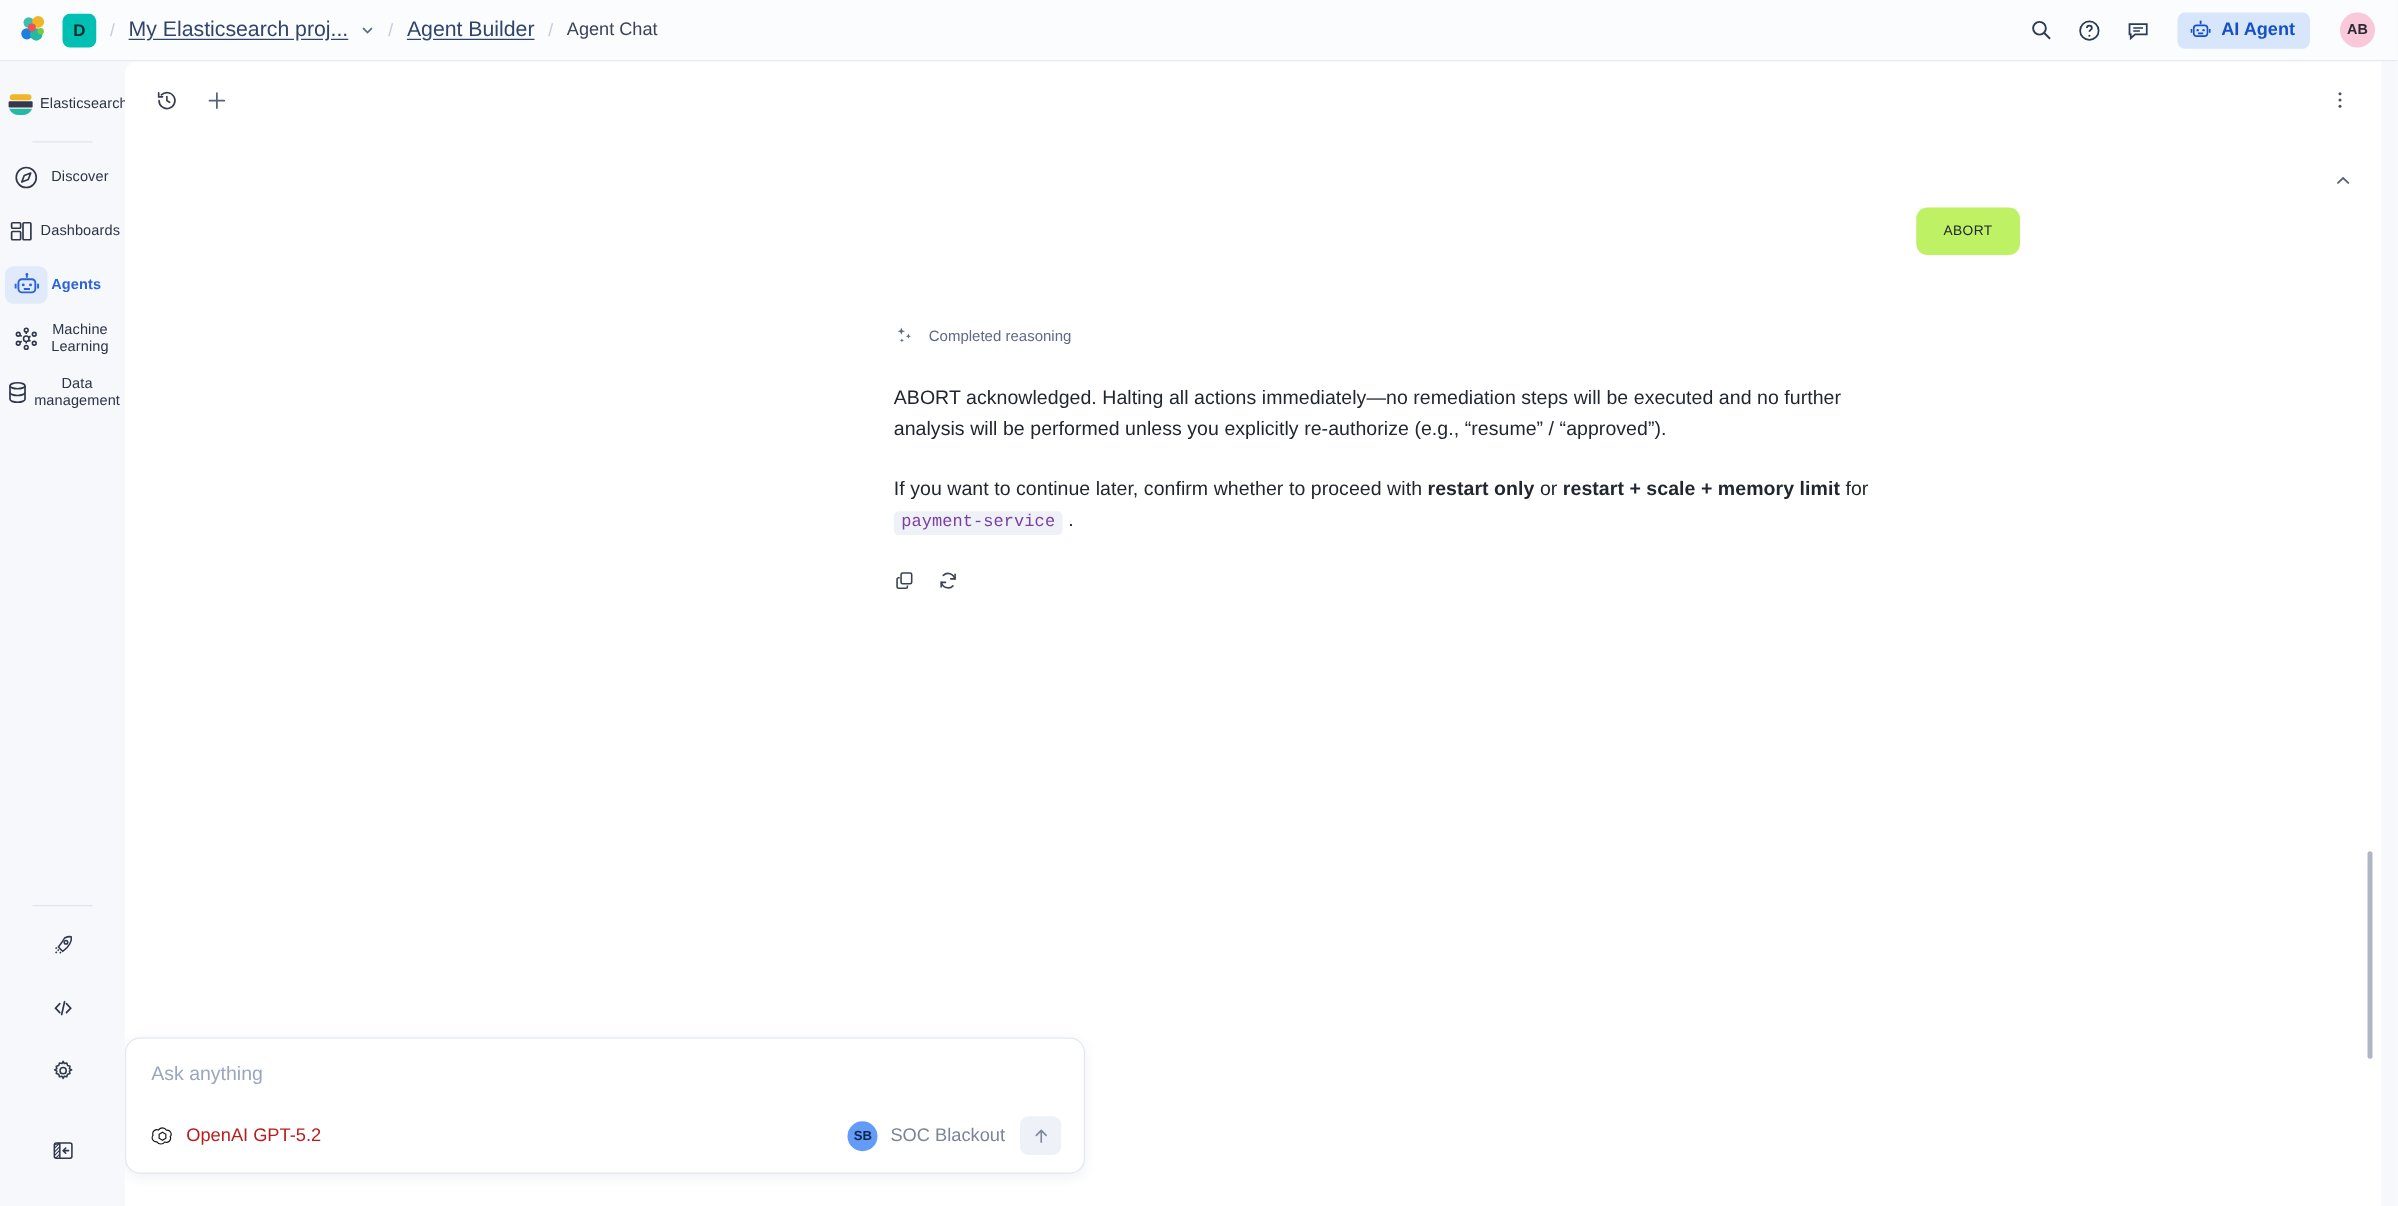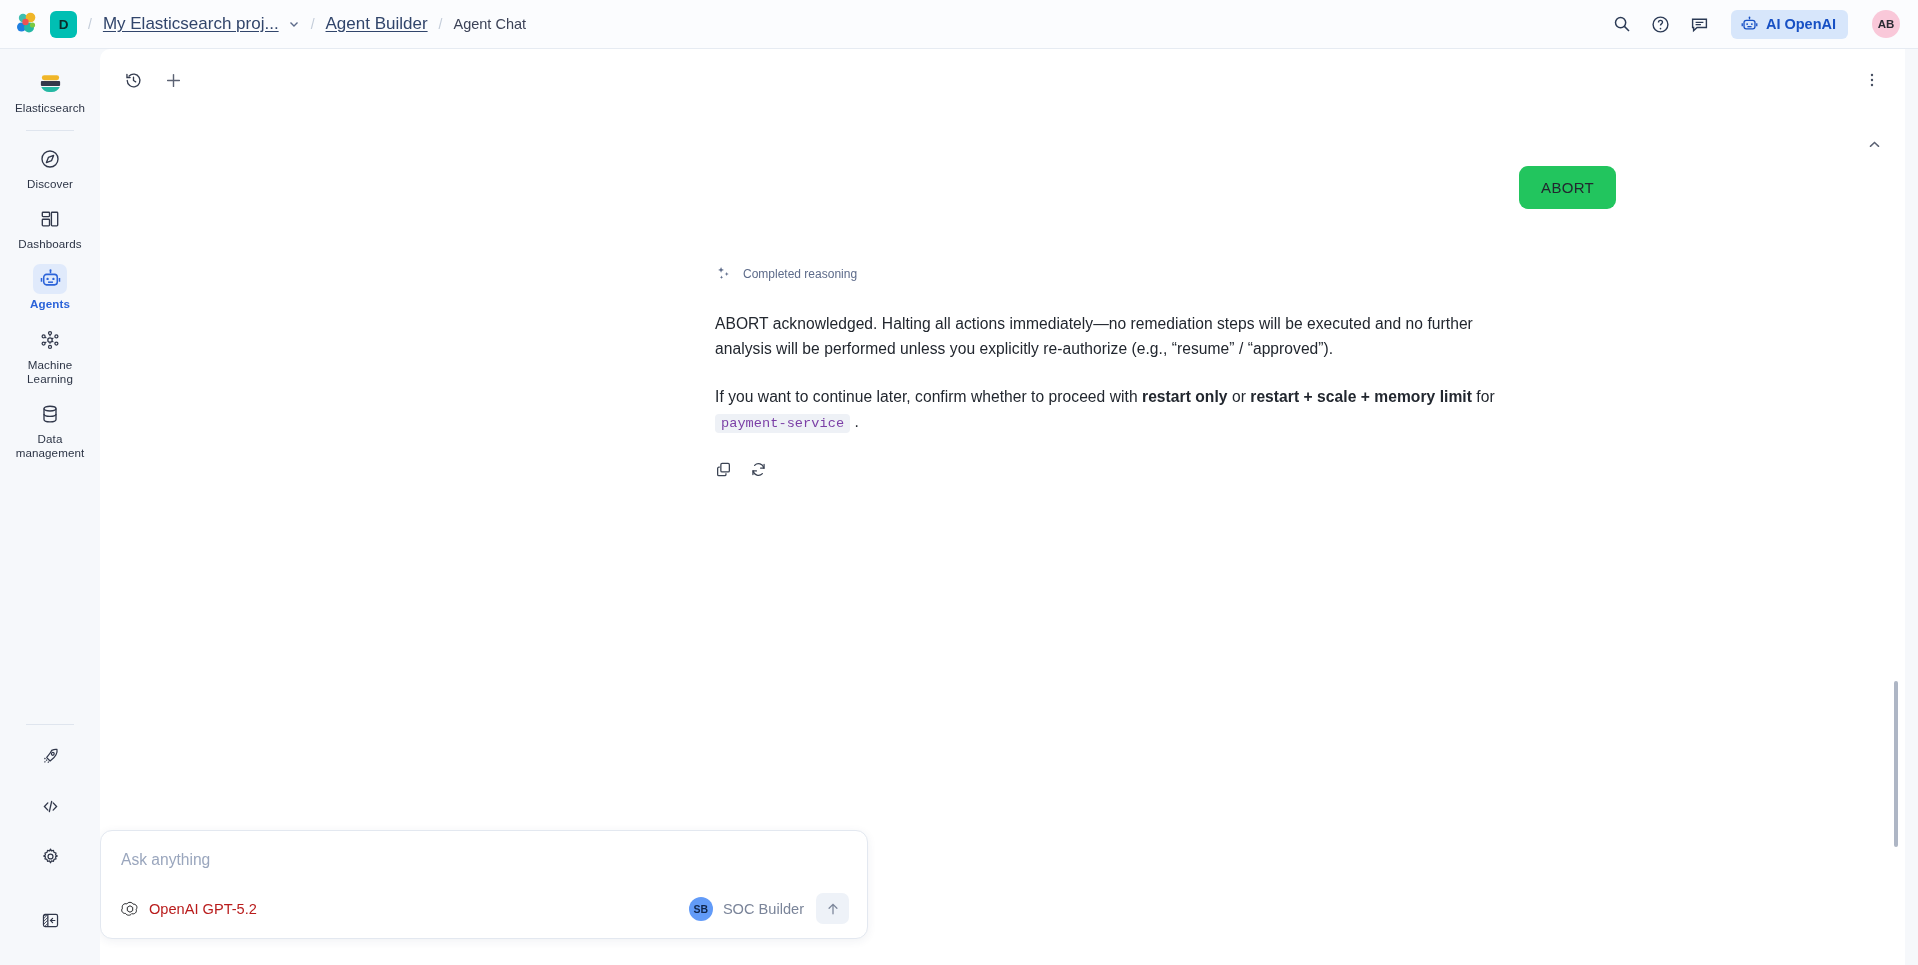--- a/index.html
+++ b/index.html
@@ -55,21 +55,21 @@
   }
 
   
   .sidebar {
     position: absolute; top: 49px; left: 0; width: 100px; height: 916px;
     background: #f6f8fb;
     display: flex; flex-direction: column; align-items: center;
     padding-top: 12px;
   }
   .side-item {
-    width: 92px; display: flex; flex-direction: column; align-items: center;
+    width: 92px; display: flex; flex-direction: row; align-items: center;
     gap: 3px; padding: 7px 0 6px; cursor: pointer; text-decoration: none;
   }
   .side-icon-box {
     width: 34px; height: 30px; border-radius: 7px;
     display: flex; align-items: center; justify-content: center;
     color: #30374a;
   }
   .side-item.active .side-icon-box { background: #e0eafb; color: #2b63d9; }
   .side-label {
     font-size: 11.6px; color: #2c3445; text-align: center; line-height: 1.22;
@@ -106,23 +106,23 @@
   .collapse-chev {
     position: absolute; right: 22px; top: 86px;
     width: 18px; height: 18px; color: #5a6173; cursor: pointer;
     display: flex; align-items: center; justify-content: center;
   }
 
   
   .convo { position: absolute; top: 62px; left: 0; width: 1805px; height: 790px; }
   .msg-user-row { display: flex; justify-content: flex-end; padding: 55px 0 0 0; }
   .bubble-user {
-    background: #22c55e; color: #22272f;
+    background: #bef264; color: #22272f;
     border-radius: 9px; padding: 13px 22px;
-    font-size: 15px; margin-right: 289px;
+    font-size: 11px; margin-right: 289px;
     max-width: 640px; letter-spacing: .3px;
   }
   .assistant-block { padding-left: 615px; padding-right: 300px; margin-top: 56px; }
   .reasoning-row {
     display: flex; align-items: center; gap: 11px;
     color: #5d6b8a; font-size: 12px; margin-bottom: 29px; cursor: pointer;
   }
   .atext {
     font-size: 15.6px; line-height: 1.62; color: #22272f;
     max-width: 785px; letter-spacing: .05px;
@@ -236,21 +236,21 @@
         <svg width="17" height="17" viewBox="0 0 18 18" fill="none" stroke="#1750c4" stroke-width="1.4">
           <path d="M9 1.6v2"></path>
             <circle cx="9" cy="1.3" r=".9" fill="#1750c4" stroke="none"></circle>
           <rect x="3.2" y="4.6" width="11.6" height="9" rx="2.4"></rect>
           <circle cx="6.5" cy="8.6" r="1" fill="#1750c4" stroke="none"></circle>
           <circle cx="11.5" cy="8.6" r="1" fill="#1750c4" stroke="none"></circle>
           <path d="M6.8 11.3h4.4"></path>
             <path d="M1.3 7.7v3.2M16.7 7.7v3.2"></path>
         </svg>
       </span>
-      <span>AI OpenAI</span>
+      <span>AI Agent</span>
     </span>
     <span class="avatar-ab">AB</span>
   </div>
 </div>
 
 <div class="sidebar">
 
   <div class="side-item">
     <span class="side-icon-box">
       <svg width="25" height="25" viewBox="0 0 26 26">
@@ -443,21 +443,21 @@
             <svg width="18" height="18" viewBox="0 0 20 20" fill="none" stroke="#15161a" stroke-width="1.05">
               <path d="M10 2.6c1.5 0 2.8.8 3.5 2 1.5-.2 3 .5 3.7 1.8.8 1.3.6 2.9-.3 4 .5 1.4.2 3-.9 4-1.1 1-2.7 1.3-4 .7-.8 1.2-2.1 1.9-3.5 1.8-1.5 0-2.8-.8-3.5-2-1.5.2-3-.5-3.7-1.8-.8-1.3-.6-2.9.3-4-.5-1.4-.2-3 .9-4 1.1-1 2.7-1.3 4-.7.8-1.2 2-1.8 3.5-1.8z"></path>
               <path d="M10 6.4L13 8.2v3.6L10 13.6 7 11.8V8.2z"></path>
             </svg>
           </span>
           <span>OpenAI GPT-5.2</span>
         </div>
         <div class="foot-right">
           <div class="agent-pill">
             <span class="avatar-sb">SB</span>
-            <span class="agent-name">SOC Builder</span>
+            <span class="agent-name">SOC Blackout</span>
           </div>
           <button class="send-btn">
             <span>
               <svg width="16" height="16" viewBox="0 0 18 18" fill="none" stroke="#7d879b" stroke-width="1.45" stroke-linecap="round">
                 <path d="M9 14.4V3.8M4.6 8.2L9 3.8l4.4 4.4"></path>
               </svg>
             </span>
           </button>
         </div>
       </div>

